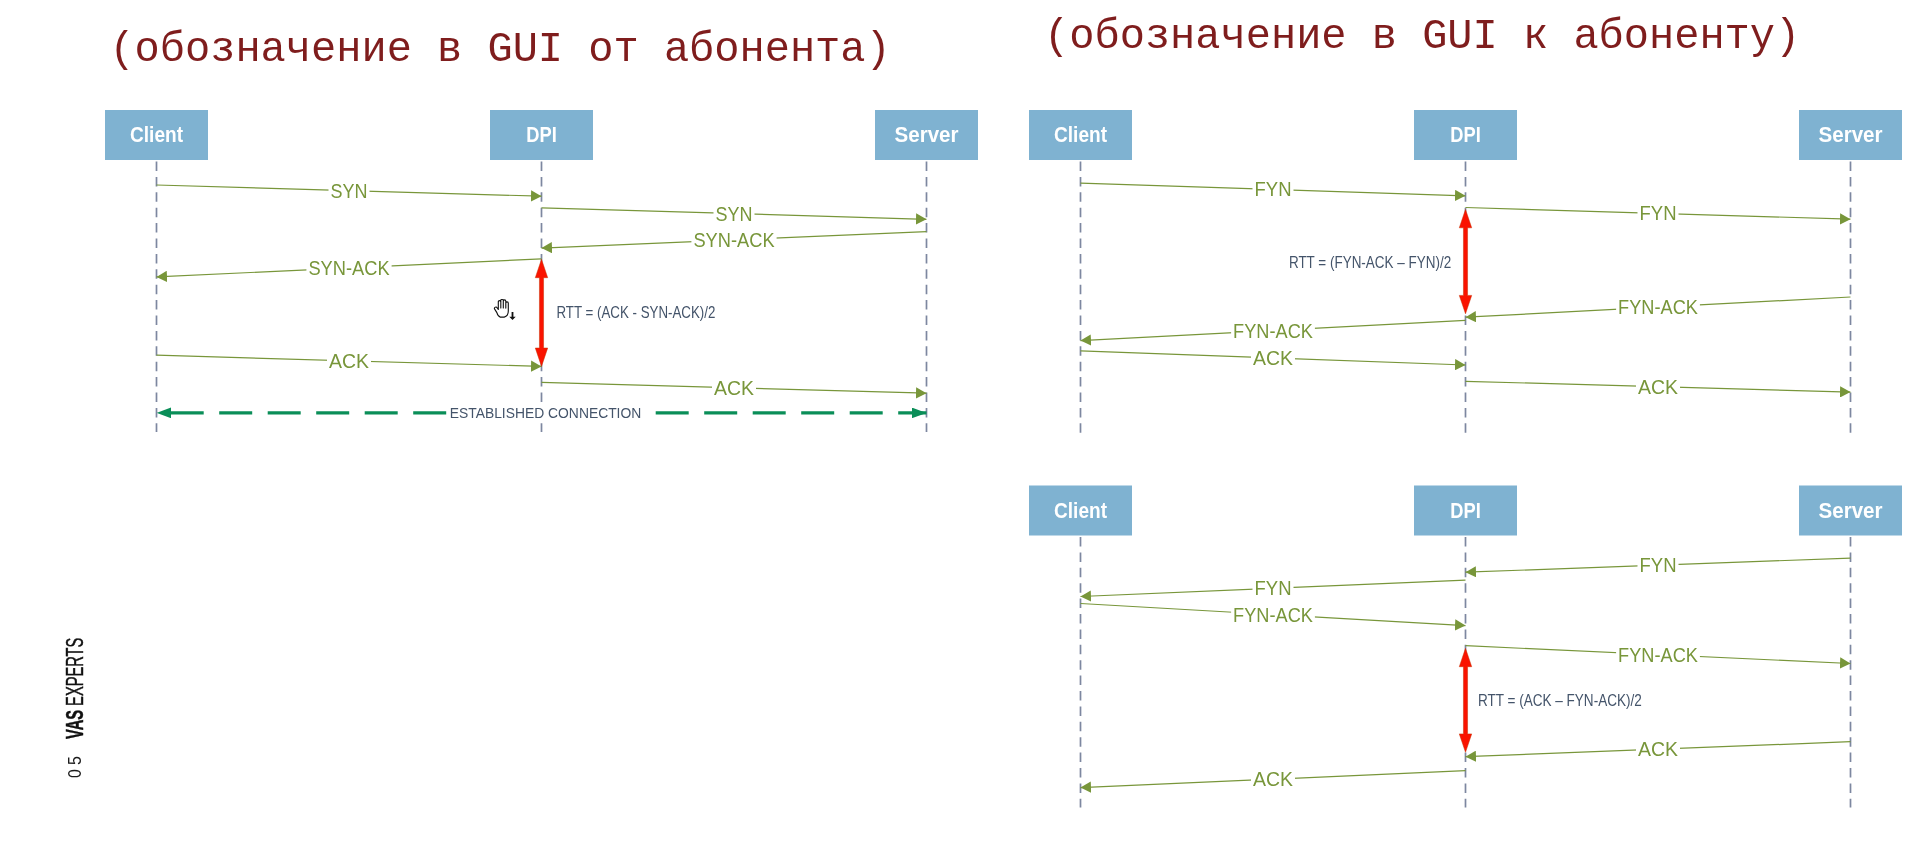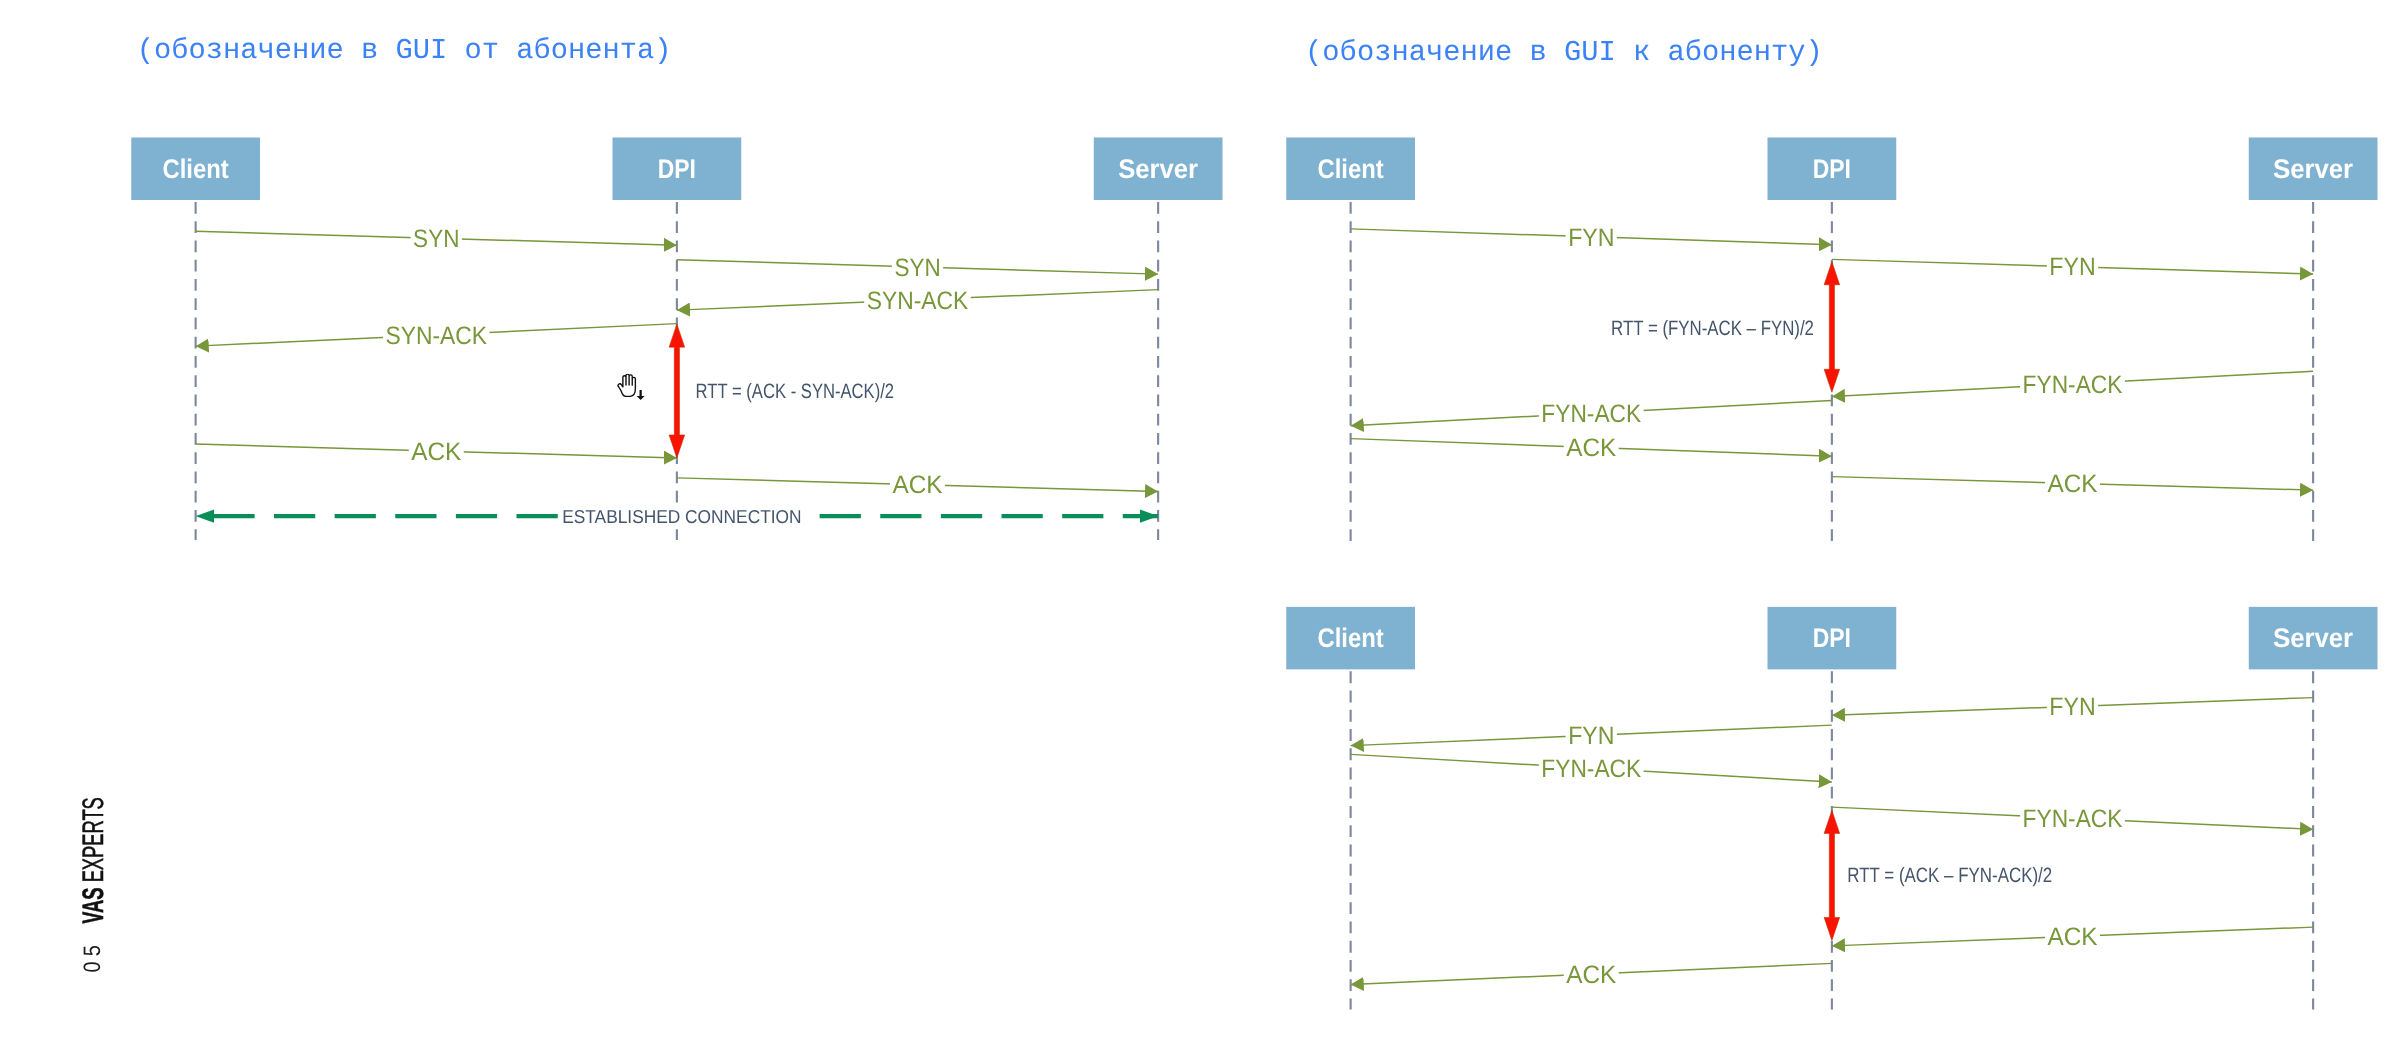--- a/index.html
+++ b/index.html
@@ -1,39 +1,39 @@
 <!DOCTYPE html>
 <html><head>
 <meta charset="utf-8">
 <title>TCP session sequence diagrams</title>
 <style>
   html, body { margin:0; padding:0; background:#ffffff; }
   body { width:1919px; height:841px; overflow:hidden;
          font-family:"Liberation Sans", sans-serif; }
   #slide { position:relative; width:1919px; height:841px; background:#ffffff; }
   .title { position:absolute; font-family:"Liberation Mono", monospace;
-           font-size:23px; line-height:1; color:#3b82f6; white-space:nowrap;text-align:right; }
+           font-size:42px; line-height:1; color:#7f1d1d; white-space:nowrap;text-align:right; }
   #diagram-layer { position:absolute; left:0; top:0; width:1919px; height:841px; }
   #sidebar { position:absolute; left:0; top:0; width:100px; height:841px; }
   .vtext { position:absolute; white-space:nowrap; transform-origin:0 0; line-height:1; }
   #brand { font-size:23.6px; color:#111111; -webkit-text-stroke:0.45px #111111;
            transform:rotate(-90deg) scaleX(0.621); }
   #brand .b { font-weight:bold; }
   #brand .l { font-weight:normal; }
   #pagenum { font-size:19px; color:#1c1c1c; letter-spacing:4.9px;
              transform:rotate(-90deg) scaleX(0.84); }
   #cursor { position:absolute; width:24px; height:22px; line-height:0; }
 </style>
 </head>
 <body>
 
 <div id="slide">
 
   <div class="title" style="left:109.4px;top:29.3px;">(обозначение в GUI от абонента)</div>
-  <div class="title" style="left:1044.1px;top:31px;">(обозначение в GUI к абоненту)</div>
+  <div class="title" style="left:1044.1px;top:16px;">(обозначение в GUI к абоненту)</div>
 
   <div id="diagram-layer"><svg width="1919" height="841" viewBox="0 0 1919 841">
         <defs>
           <marker id="mk-green" viewBox="0 0 10.5 11.3" refX="10.5" refY="5.65" markerWidth="10.5" markerHeight="11.3" markerUnits="userSpaceOnUse" orient="auto-start-reverse">
             <path d="M0 0 L10.5 5.65 L0 11.3 Z" fill="#78963A"></path>
           </marker>
           <marker id="mk-est" viewBox="0 0 14.8 10.8" refX="14.8" refY="5.4" markerWidth="14.8" markerHeight="10.8" markerUnits="userSpaceOnUse" orient="auto-start-reverse">
             <path d="M0 0 L14.8 5.4 L0 10.8 Z" fill="#0A8E58"></path>
           </marker>
           <marker id="mk-red" viewBox="0 0 18.4 12.4" refX="18.4" refY="6.2" markerWidth="18.4" markerHeight="12.4" markerUnits="userSpaceOnUse" orient="auto-start-reverse">

